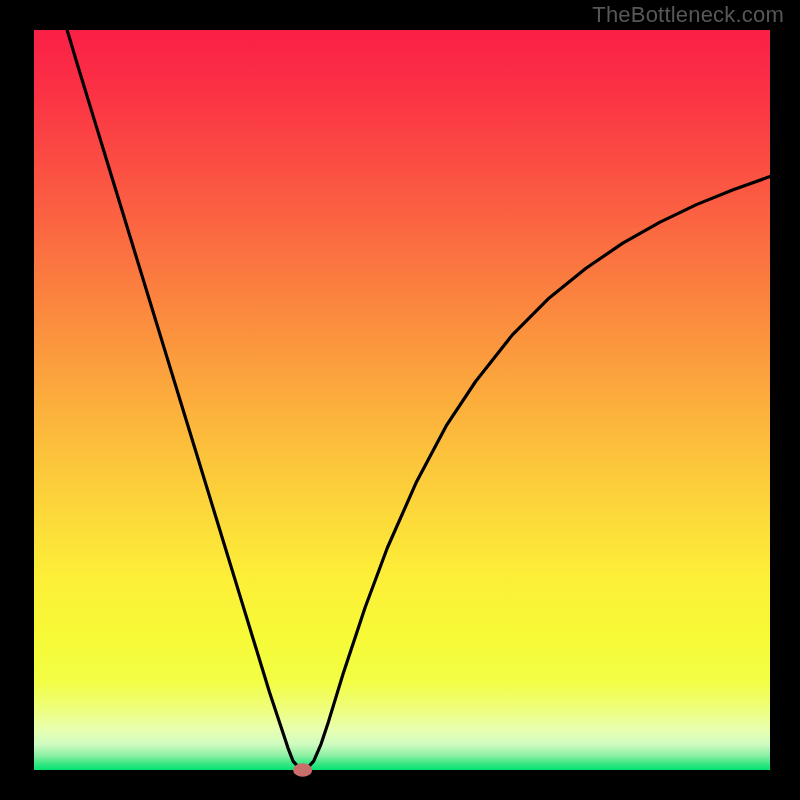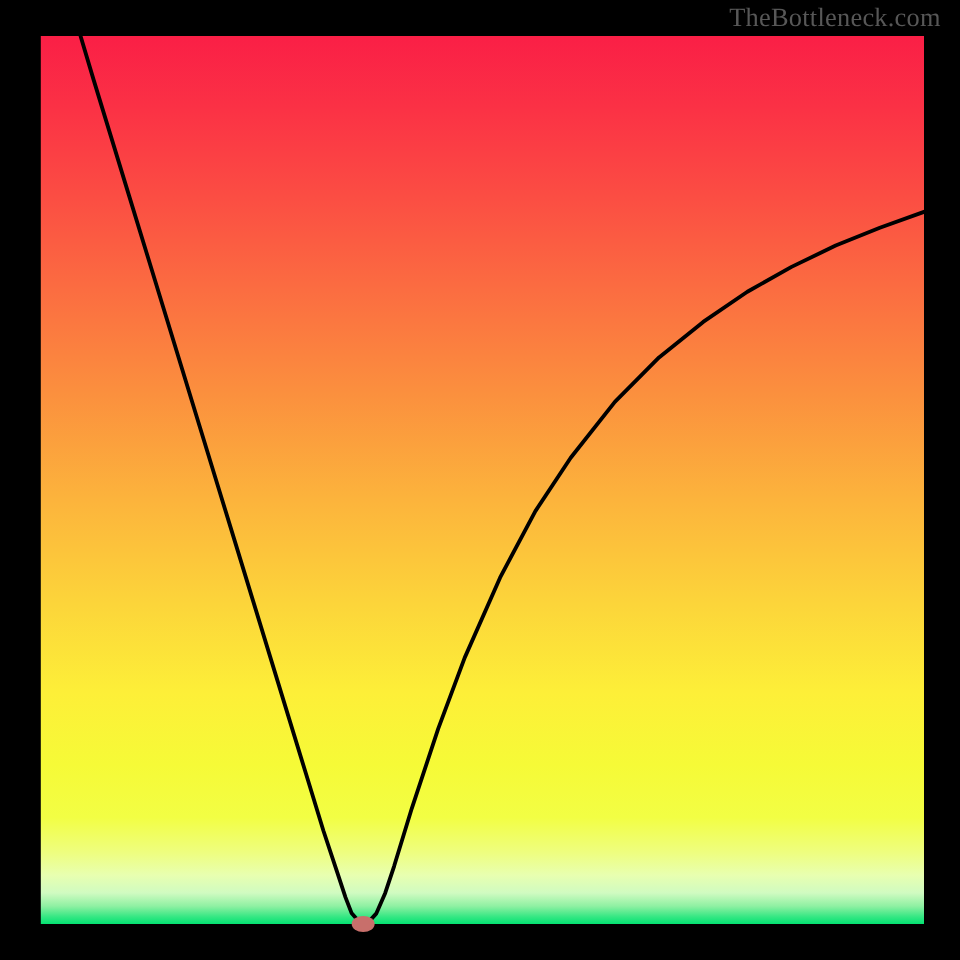--- a/index.html
+++ b/index.html
@@ -19,21 +19,20 @@
   .watermark {
     position: absolute;
     top: 2px;
     right: 16px;
     color: #575757;
     font-size: 22px;
     font-weight: 400;
     letter-spacing: 0.2px;
     z-index: 10;
     user-select: none;
-    font-family: Liberation Serif, serif;
   }
   svg {
     position: absolute;
     top: 0;
     left: 0;
     width: 800px;
     height: 800px;
     display: block;
   }
 </style>

